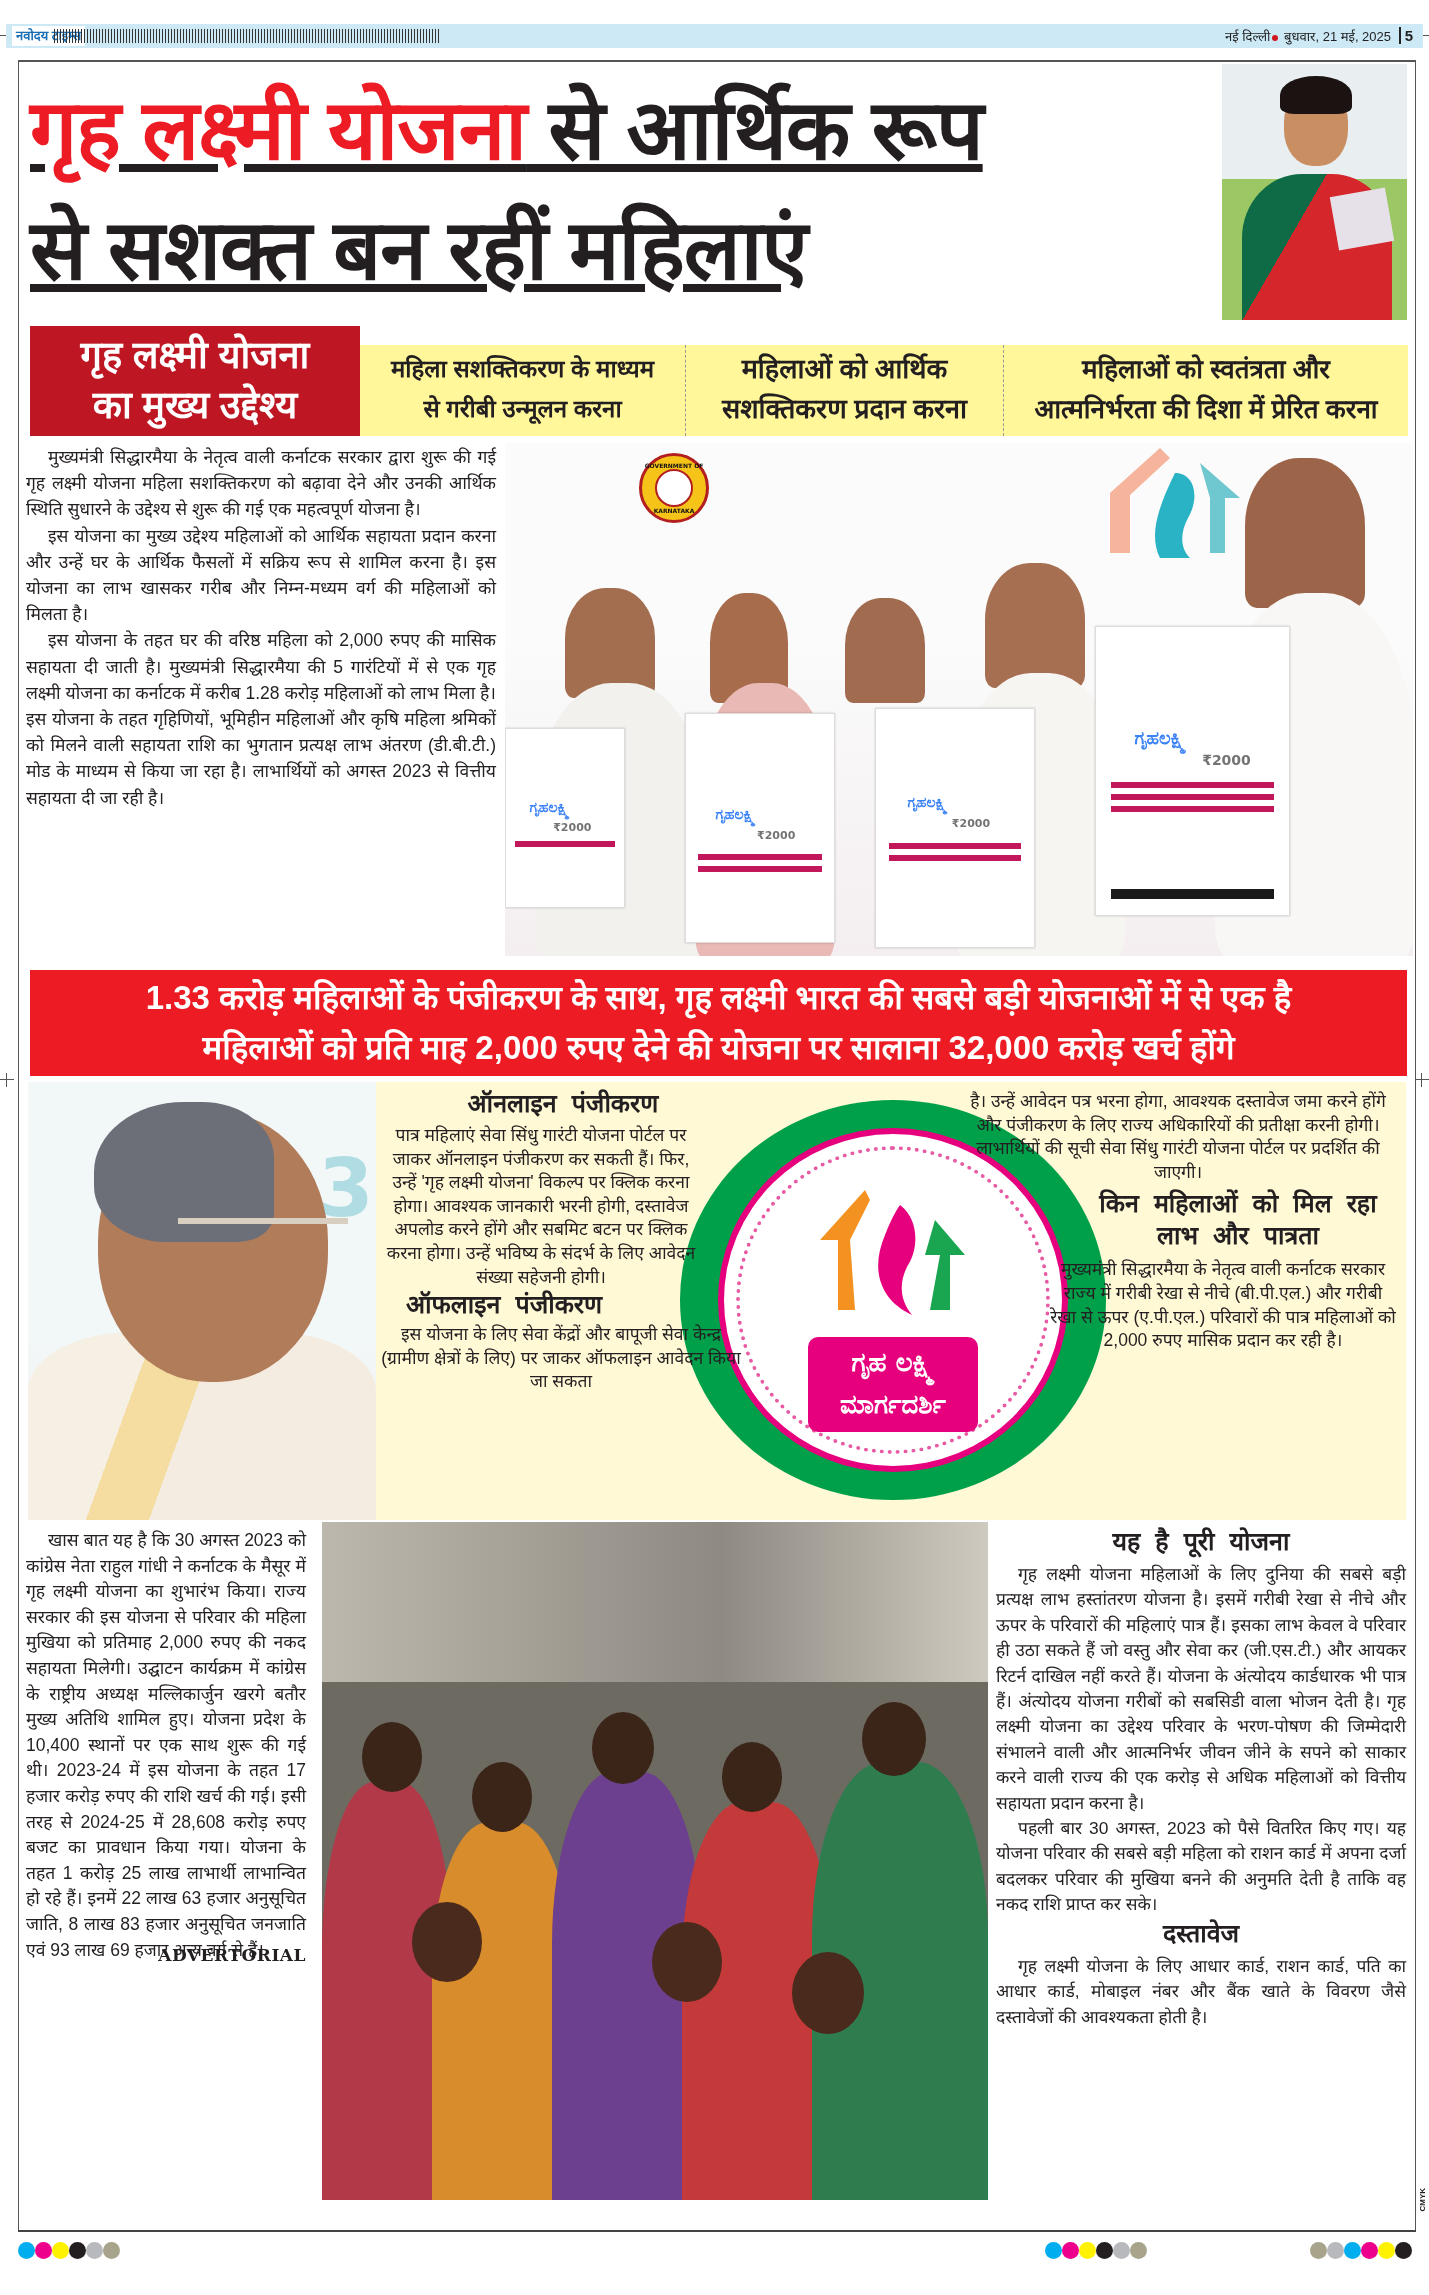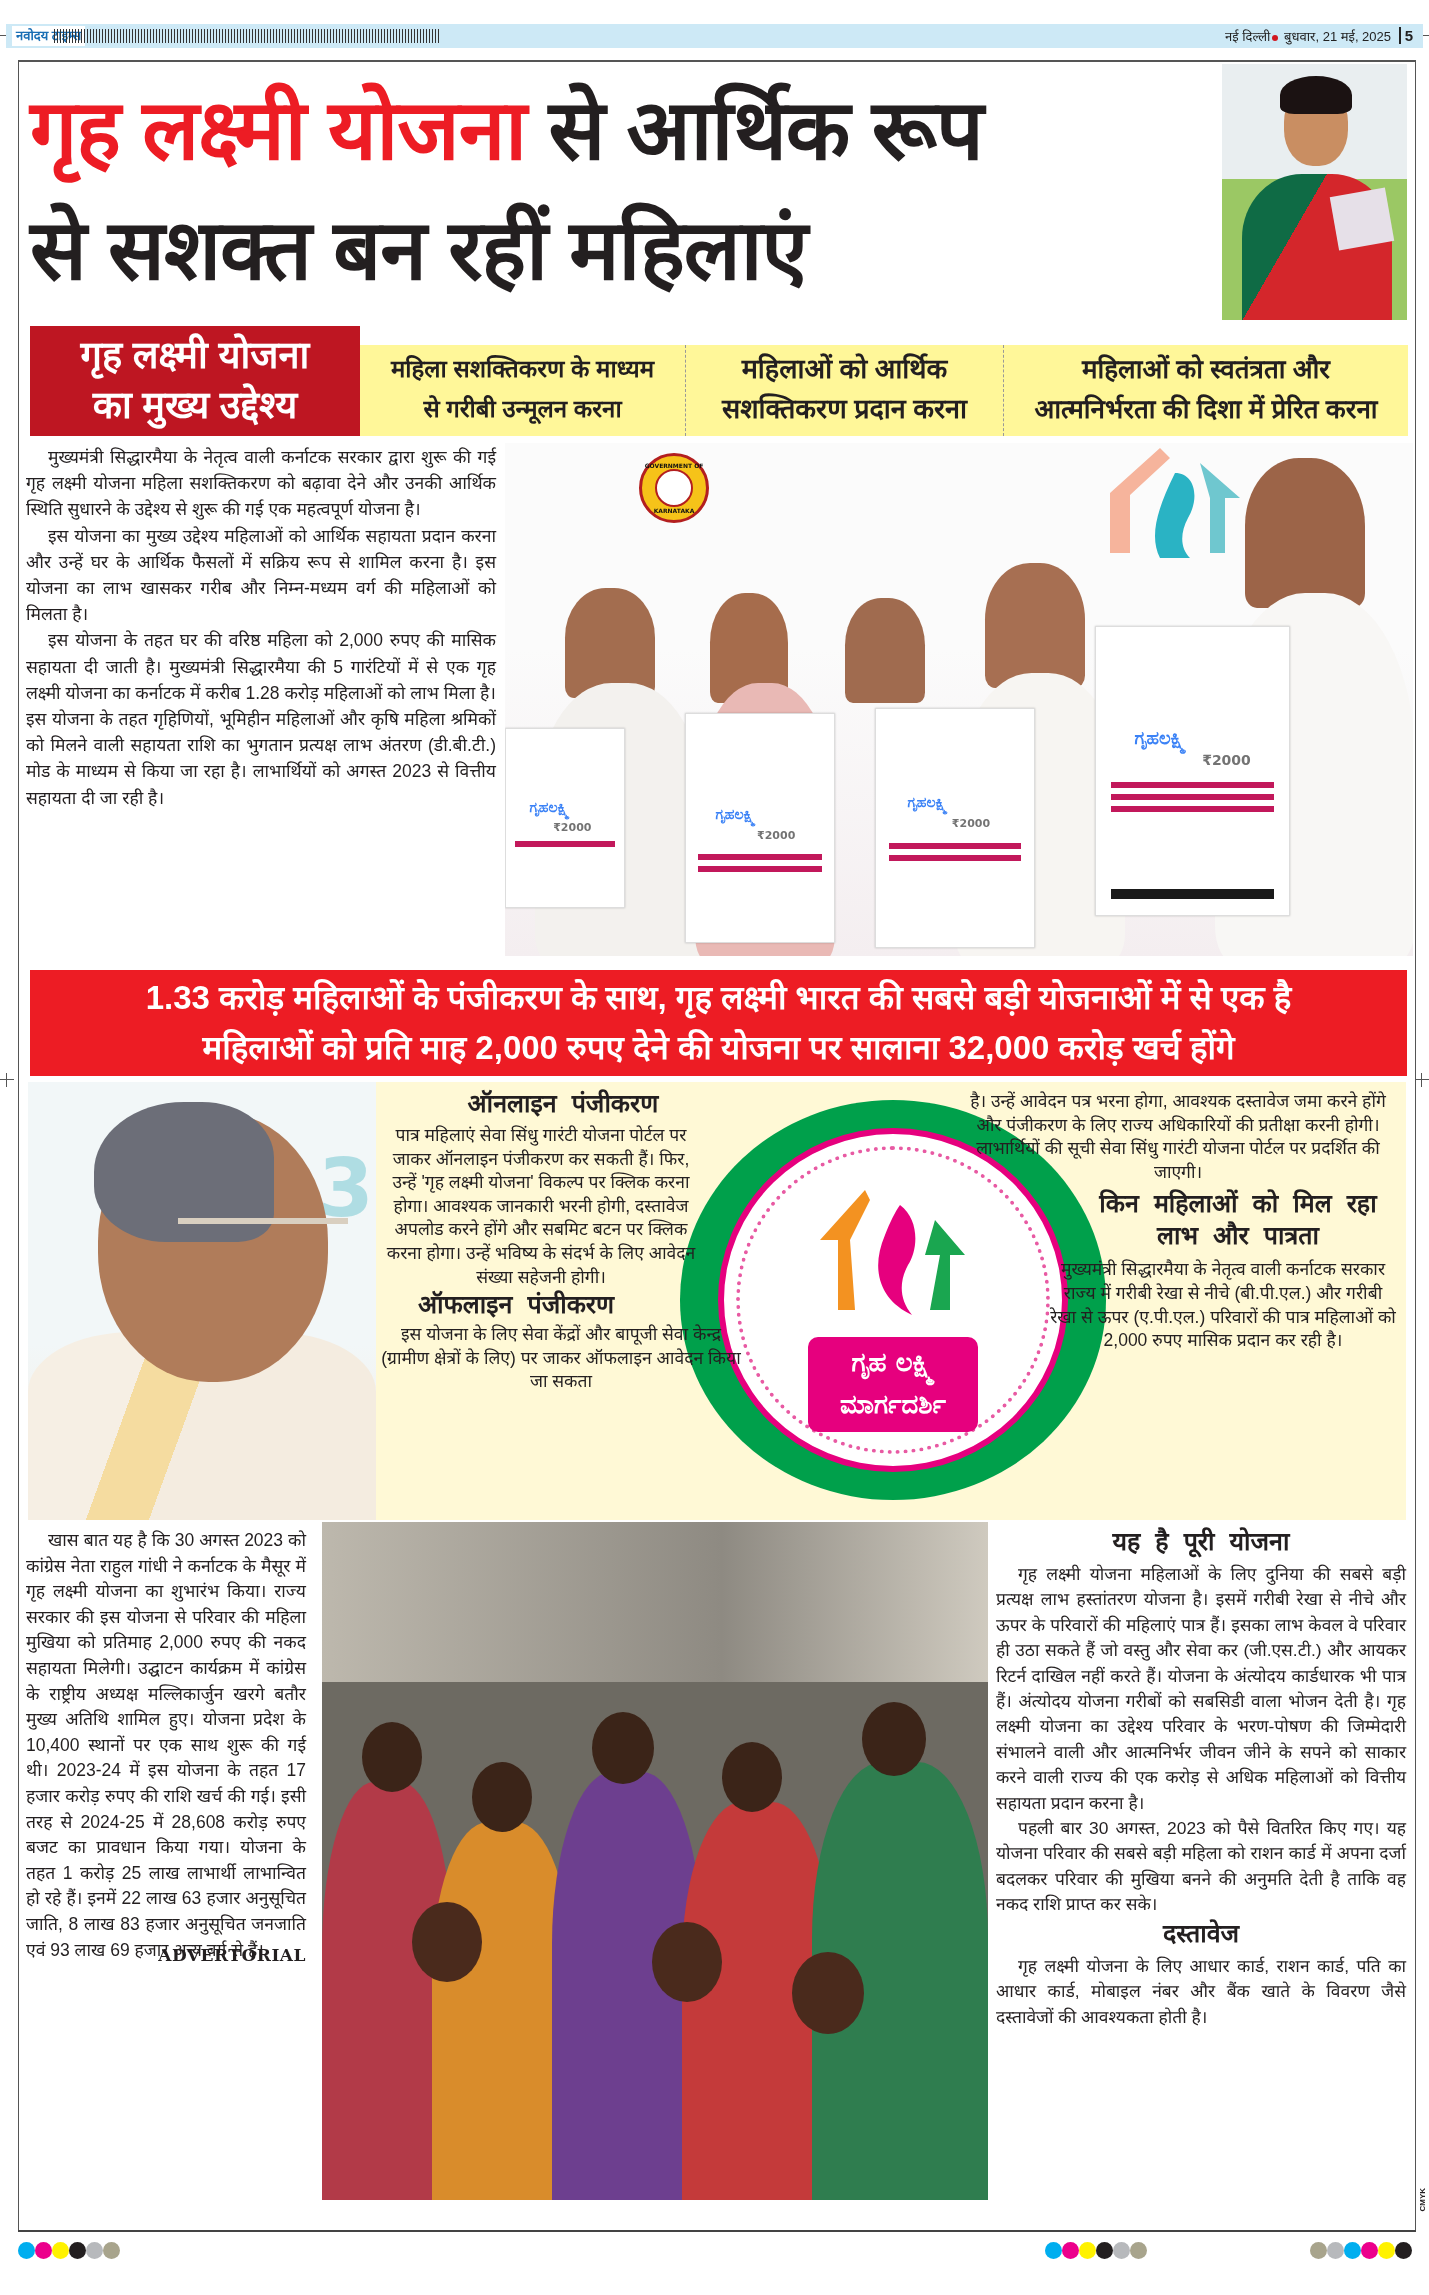--- a/index.html
+++ b/index.html
@@ -19,21 +19,21 @@
 
   .crop { width: 14px; height: 14px; }
   .crop::before, .crop::after { content: ""; position: absolute; background: #555; }
   .crop::before { left: 0; top: 6px; width: 14px; height: 1px; }
   .crop::after { left: 6px; top: 0; width: 1px; height: 14px; }
 
   
   .frame { left: 18px; top: 60px; width: 1398px; height: 2170px; border-left: 1px solid #555; border-right: 1px solid #555; border-top: 2px solid #555; }
 
   
-  .headline { left: 30px; top: 70px; width: 1170px; font-family: "Liberation Sans", sans-serif; font-weight: bold; font-size: 84px; line-height: 120px; letter-spacing: -1px; color: #231f20; }
+  .headline { left: 30px; top: 70px; width: 1170px; font-family: "Liberation Sans", sans-serif; font-weight: bold; font-size: 84px; line-height: 120px; letter-spacing: -1px; color: #231f20; text-decoration: underline; }
   .headline .red { color: #ed1c24; }
   .hero-photo { left: 1222px; top: 64px; width: 185px; height: 256px; background: linear-gradient(180deg,#e9eef0 0 45%, #9bc864 45% 100%); overflow: hidden; }
   .hero-photo .face { position: absolute; left: 62px; top: 22px; width: 64px; height: 80px; border-radius: 45%; background: #c98e62; }
   .hero-photo .hair { position: absolute; left: 58px; top: 12px; width: 72px; height: 38px; border-radius: 50% 50% 20% 20%; background: #1b1212; }
   .hero-photo .saree { position: absolute; left: 20px; top: 110px; width: 150px; height: 160px; border-radius: 40% 40% 0 0; background: linear-gradient(120deg,#0f6b45 0 35%, #d4262b 35% 100%); }
   .hero-photo .notes { position: absolute; left: 112px; top: 128px; width: 56px; height: 54px; background: #e6e0e8; transform: rotate(-10deg); }
 
   
   .obj-title { left: 30px; top: 326px; width: 330px; height: 110px; background: #be1622; color: #fff; font-family: "Liberation Sans", sans-serif; font-weight: bold; font-size: 38px; line-height: 50px; text-align: center; padding-top: 4px; }
   .obj-band { left: 360px; top: 345px; width: 1048px; height: 91px; background: #fff799; display: flex; }
@@ -237,21 +237,21 @@
   <path d="M135 40 L165 75 L150 75 L150 130 L130 130 L140 75 L125 75 Z" fill="#1aa650"></path>
 </svg>
 <div class="abs logo-label">
   <div>ಗೃಹ ಲಕ್ಷ್ಮಿ</div>
   <div>ಮಾರ್ಗದರ್ಶಿ</div>
 </div>
 
 <div class="abs reg-left">
   <div class="sub-head" style="margin-top:8px;">ऑनलाइन पंजीकरण</div>
   <div class="reg-text" style="padding:2px 4px 0 4px; width:330px;">पात्र महिलाएं सेवा सिंधु गारंटी योजना पोर्टल पर जाकर ऑनलाइन पंजीकरण कर सकती हैं। फिर, उन्हें 'गृह लक्ष्मी योजना' विकल्प पर क्लिक करना होगा। आवश्यक जानकारी भरनी होगी, दस्तावेज अपलोड करने होंगे और सबमिट बटन पर क्लिक करना होगा। उन्हें भविष्य के संदर्भ के लिए आवेदन संख्या सहेजनी होगी।</div>
-  <div class="sub-head" style="margin-top:2px; text-align:left; padding-left:42px;">ऑफलाइन पंजीकरण</div>
+  <div class="sub-head" style="margin-top:2px; text-align:left; padding-left:30px;">ऑफलाइन पंजीकरण</div>
   <div class="reg-text" style="padding:0 4px; width:370px;">इस योजना के लिए सेवा केंद्रों और बापूजी सेवा केन्द्र (ग्रामीण क्षेत्रों के लिए) पर जाकर ऑफलाइन आवेदन किया जा सकता</div>
 </div>
 
 <div class="abs reg-right">
   <div class="reg-text">है। उन्हें आवेदन पत्र भरना होगा, आवश्यक दस्तावेज जमा करने होंगे और पंजीकरण के लिए राज्य अधिकारियों की प्रतीक्षा करनी होगी। लाभार्थियों की सूची सेवा सिंधु गारंटी योजना पोर्टल पर प्रदर्शित की जाएगी।</div>
   <div class="sub-head" style="margin-top:6px; padding-left:120px;">किन महिलाओं को मिल रहा लाभ और पात्रता</div>
   <div class="reg-text" style="margin-top:4px; padding-left:90px;">मुख्यमंत्री सिद्धारमैया के नेतृत्व वाली कर्नाटक सरकार राज्य में गरीबी रेखा से नीचे (बी.पी.एल.) और गरीबी रेखा से ऊपर (ए.पी.एल.) परिवारों की पात्र महिलाओं को 2,000 रुपए मासिक प्रदान कर रही है।</div>
 </div>
 
 <div class="abs col-rahul">

